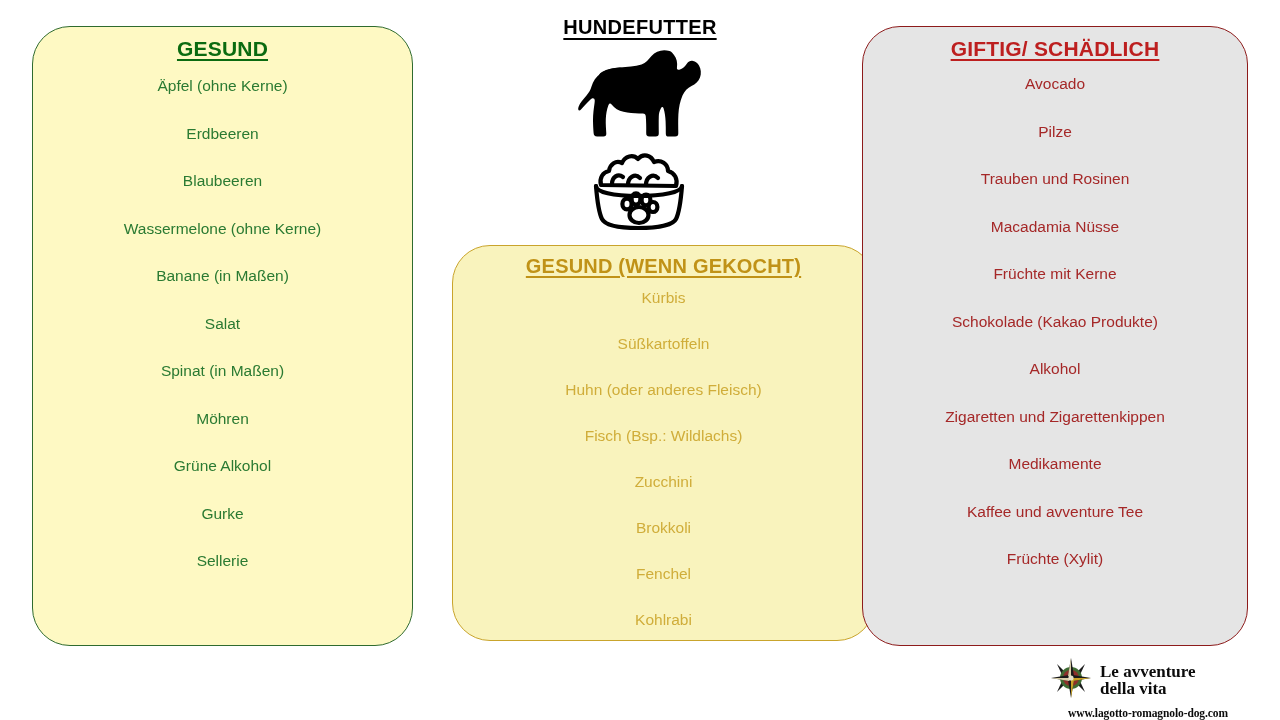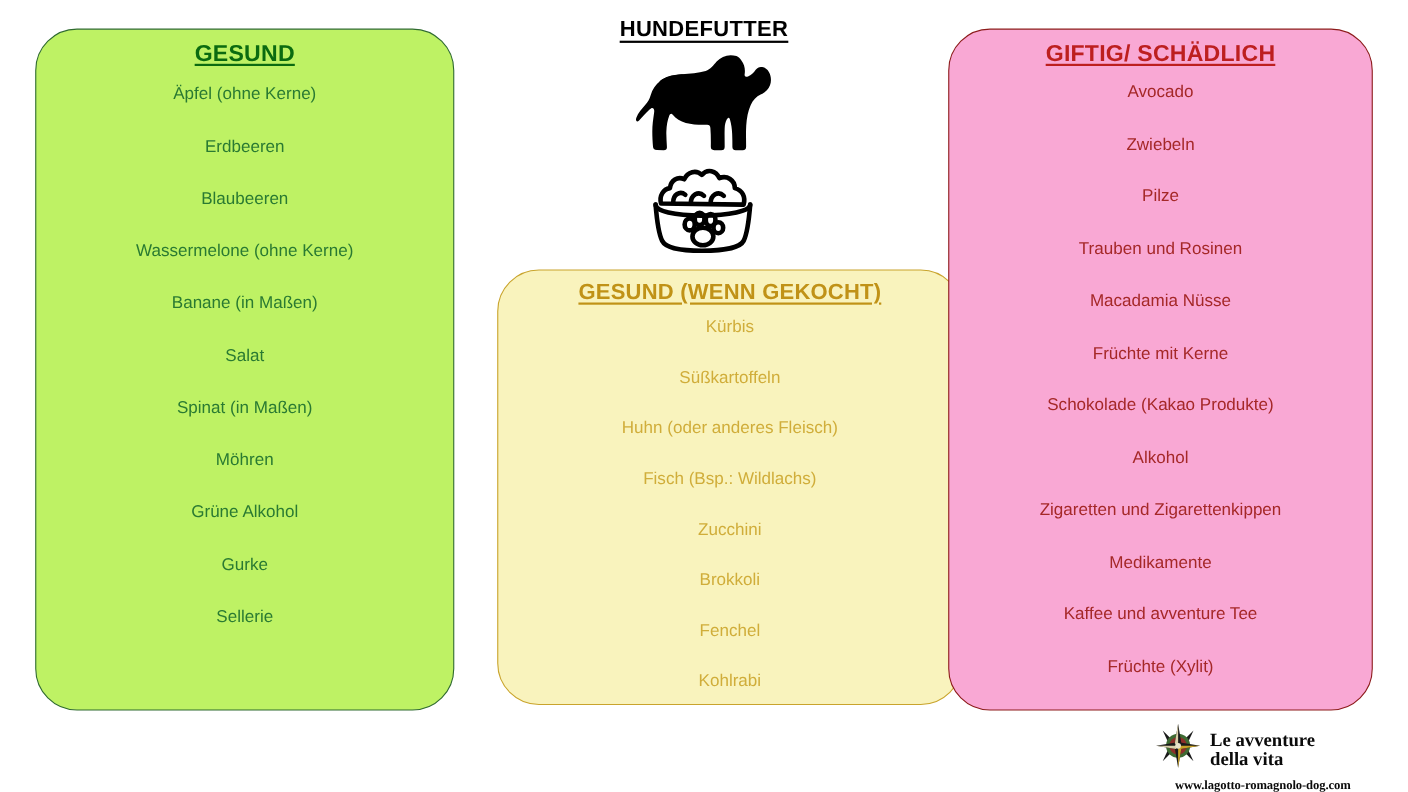--- a/index.html
+++ b/index.html
@@ -44,21 +44,21 @@
     padding: 0;
     white-space: nowrap;
   }
 
   
   #panel-healthy {
     left: 32px;
     top: 26px;
     width: 381px;
     height: 620px;
-    background: #bef264;
+    background: #fef9c3;
     border: 1.4px solid #2f6b2f;
     border-radius: 38px;
   }
   #panel-healthy .panel-title {
     color: #0b6b10;
     font-size: 21px;
     padding-top: 10px;
   }
   #panel-healthy .panel-list {
     color: #2a7a32;
@@ -88,21 +88,21 @@
     margin-top: 11px;
   }
   #panel-cooked .panel-list li { margin-bottom: 28px; }
 
   
   #panel-toxic {
     left: 862px;
     top: 26px;
     width: 386px;
     height: 620px;
-    background: #f9a8d4;
+    background: #e5e5e5;
     border: 1.4px solid #8d1b1b;
     border-radius: 38px;
   }
   #panel-toxic .panel-title {
     color: #bd1f1f;
     font-size: 21px;
     padding-top: 10px;
   }
   #panel-toxic .panel-list {
     color: #a52828;
@@ -298,21 +298,20 @@
       <li>Brokkoli</li>
       <li>Fenchel</li>
       <li>Kohlrabi</li>
     </ul>
   </div>
 
   <div class="panel" id="panel-toxic">
     <div class="panel-title">GIFTIG/ SCHÄDLICH</div>
     <ul class="panel-list">
       <li>Avocado</li>
-      <li>Zwiebeln</li>
       <li>Pilze</li>
       <li>Trauben und Rosinen</li>
       <li>Macadamia Nüsse</li>
       <li>Früchte mit Kerne</li>
       <li>Schokolade (Kakao Produkte)</li>
       <li>Alkohol</li>
       <li>Zigaretten und Zigarettenkippen</li>
       <li>Medikamente</li>
       <li>Kaffee und avventure Tee</li>
       <li>Früchte (Xylit)</li>

